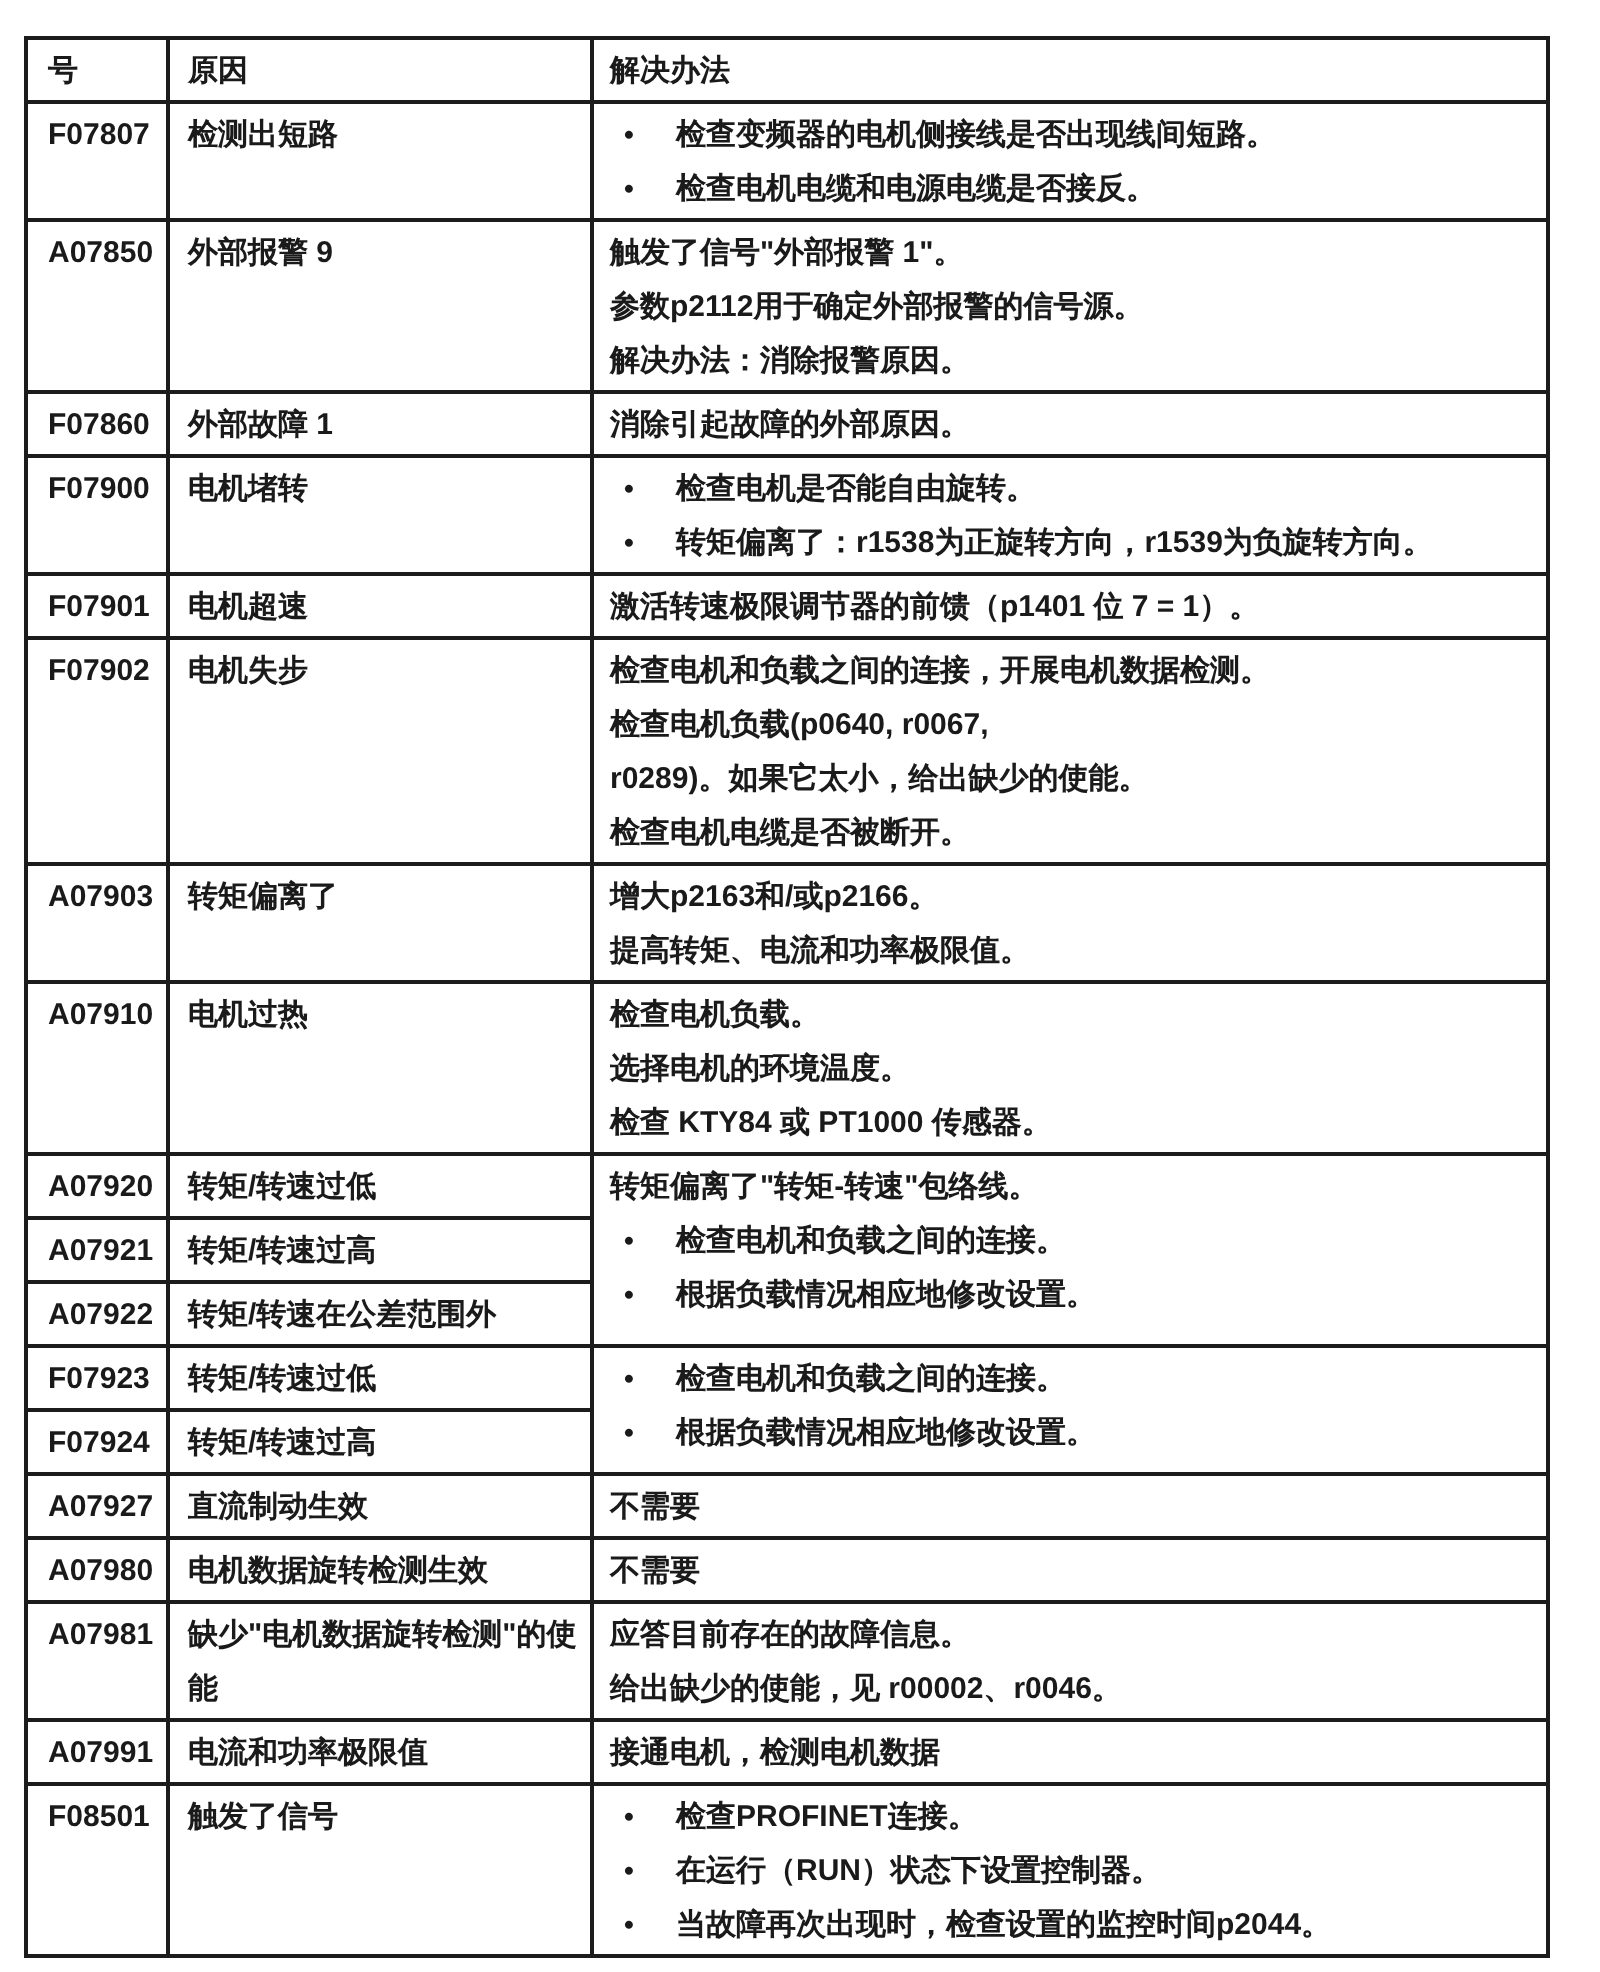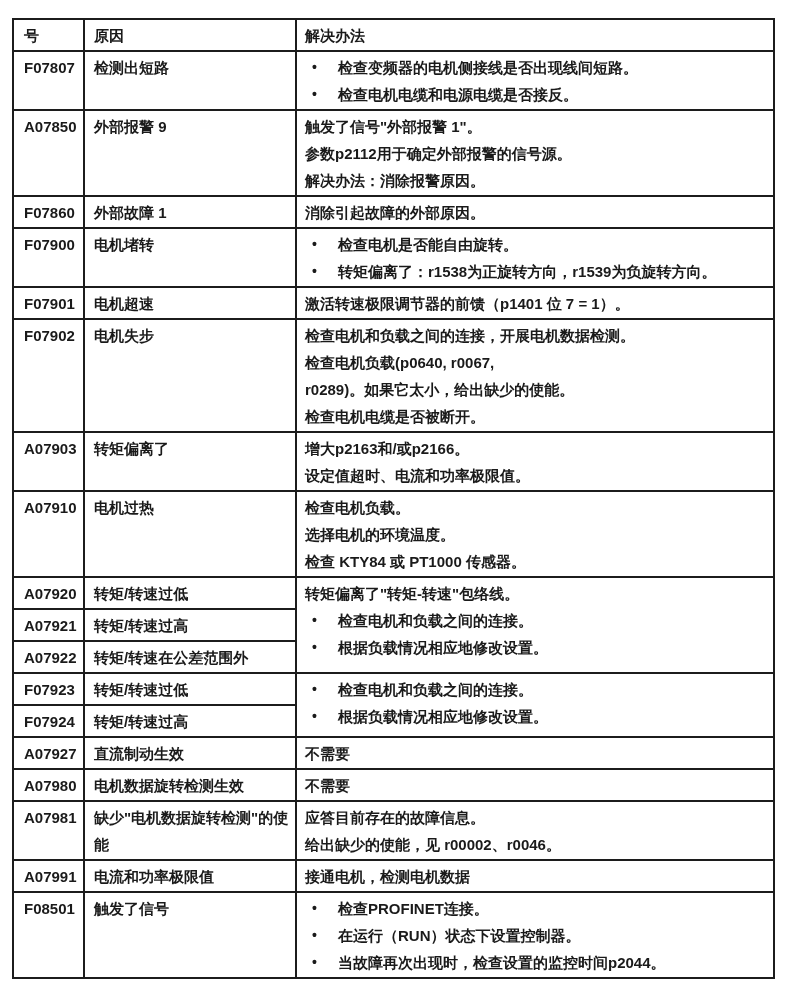--- a/index.html
+++ b/index.html
@@ -129,21 +129,21 @@
             <div class="block text-block">检查电机负载(p0640, r0067,</div>
             <div class="block text-block">r0289)。如果它太小，给出缺少的使能。</div>
             <div class="block text-block">检查电机电缆是否被断开。</div>
           </td>
         </tr>
         <tr>
           <td class="col-code">A07903</td>
           <td class="col-cause">转矩偏离了</td>
           <td class="col-solution">
             <div class="block text-block">增大p2163和/或p2166。</div>
-            <div class="block text-block">设定值超时、电流和功率极限值。</div>
+            <div class="block text-block">提高转矩、电流和功率极限值。</div>
           </td>
         </tr>
         <tr>
           <td class="col-code">A07910</td>
           <td class="col-cause">电机过热</td>
           <td class="col-solution">
             <div class="block text-block">检查电机负载。</div>
             <div class="block text-block">选择电机的环境温度。</div>
             <div class="block text-block">检查 KTY84 或 PT1000 传感器。</div>
           </td>

